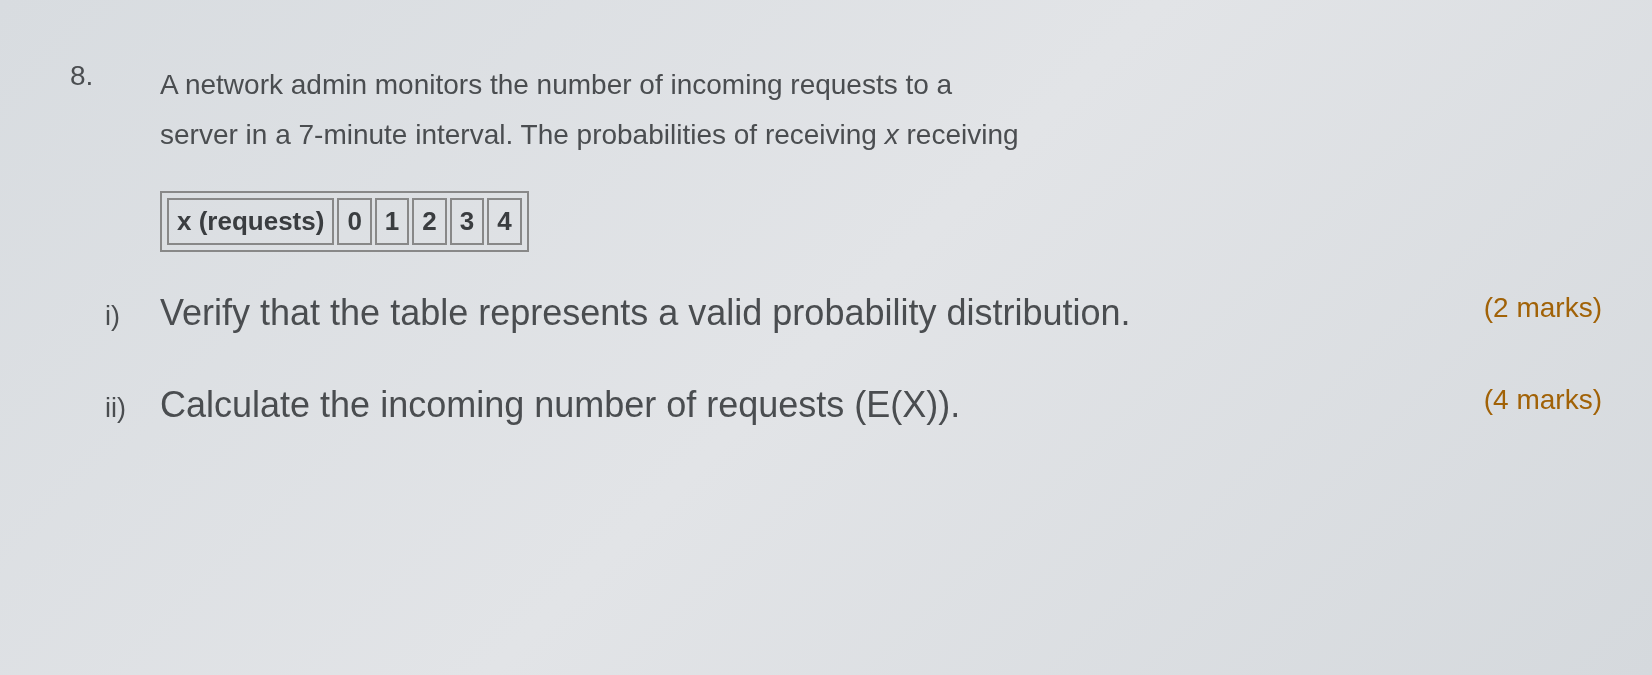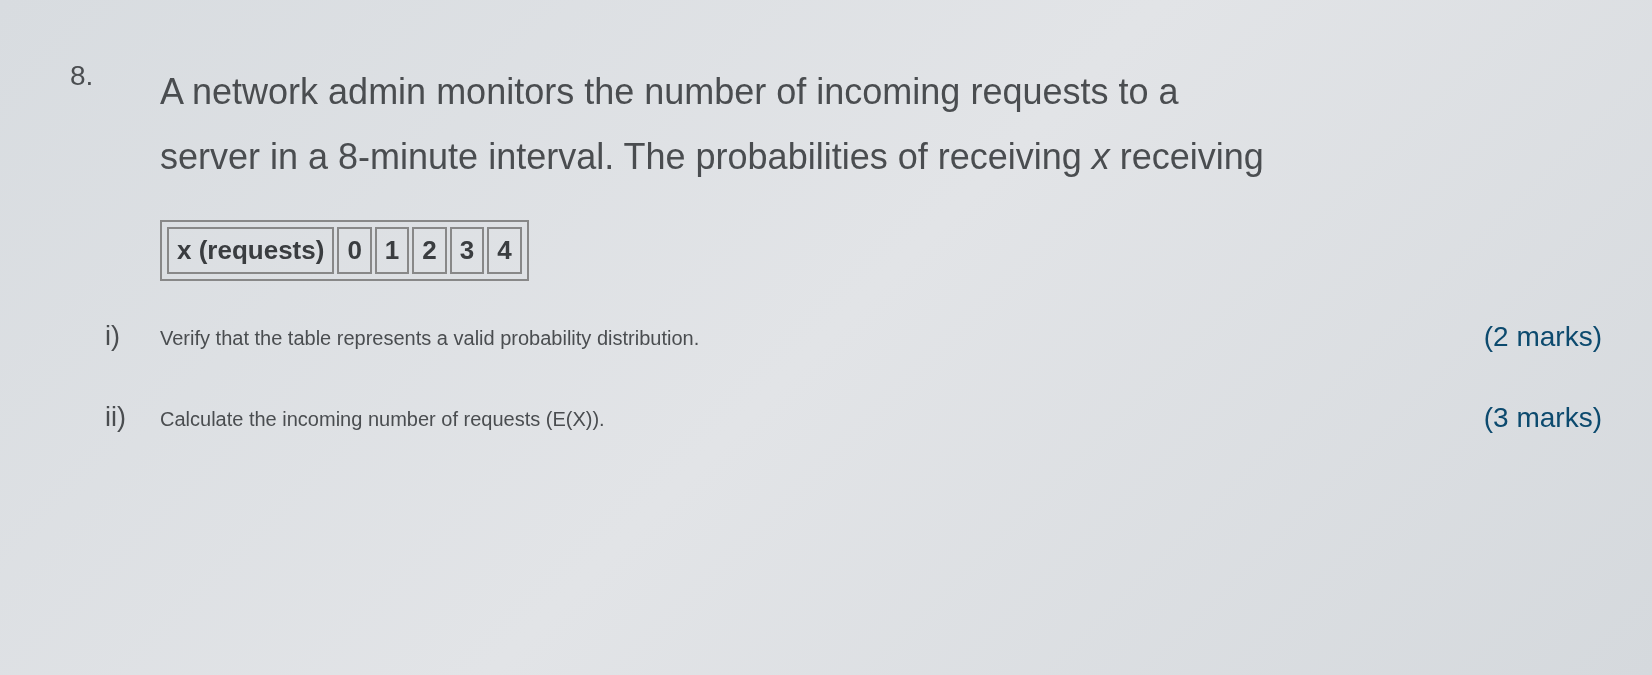--- a/index.html
+++ b/index.html
@@ -22,21 +22,21 @@
     }
     .question-number {
       font-size: 28px;
       color: #4a4d50;
       min-width: 40px;
     }
     .question-content {
       flex: 1;
     }
     .intro-text {
-      font-size: 36px;
+      font-size: 28px;
       line-height: 1.8;
       color: #4a4d50;
       margin-bottom: 30px;
     }
     .intro-text .italic-x {
       font-style: italic;
     }
     .data-table {
       border-collapse: separate;
       border-spacing: 3px;
@@ -67,40 +67,40 @@
       margin-bottom: 50px;
       position: relative;
     }
     .sub-label {
       font-size: 27px;
       color: #4a4d50;
       min-width: 55px;
       margin-left: -55px;
     }
     .sub-text {
-      font-size: 20px;
+      font-size: 36px;
       color: #4a4d50;
       flex: 1;
     }
     .marks {
       font-size: 28px;
-      color: #0c4a6e;
+      color: #a16207;
       position: absolute;
       right: -20px;
     }
   </style>
 </head>
 <body>
 
 <div class="question-wrapper">
   <div class="question-number">8.</div>
   <div class="question-content">
     <div class="intro-text">
       <span>A network admin monitors the number of incoming requests to a</span><br>
-      <span>server in a 8-minute interval. The probabilities of receiving </span><span class="italic-x">x</span><span> receiving</span><br>
+      <span>server in a 7-minute interval. The probabilities of receiving </span><span class="italic-x">x</span><span> receiving</span><br>
     </div>
 
     <table class="data-table">
       <tbody>
           <tr>
         <td class="header-cell"><span style="font-weight:bold">x (requests)</span></td>
         <td class="bold-header">0</td>
         <td class="bold-header">1</td>
         <td class="bold-header">2</td>
         <td class="bold-header">3</td>
@@ -111,17 +111,17 @@
 
     <div class="sub-questions">
       <div class="sub-item">
         <div class="sub-label">i)</div>
         <div class="sub-text">Verify that the table represents a valid probability distribution.</div>
         <div class="marks">(2 marks)</div>
       </div>
       <div class="sub-item">
         <div class="sub-label">ii)</div>
         <div class="sub-text">Calculate the incoming number of requests (E(X)).</div>
-        <div class="marks">(3 marks)</div>
+        <div class="marks">(4 marks)</div>
       </div>
     </div>
   </div>
 </div>
 
 </body></html>

